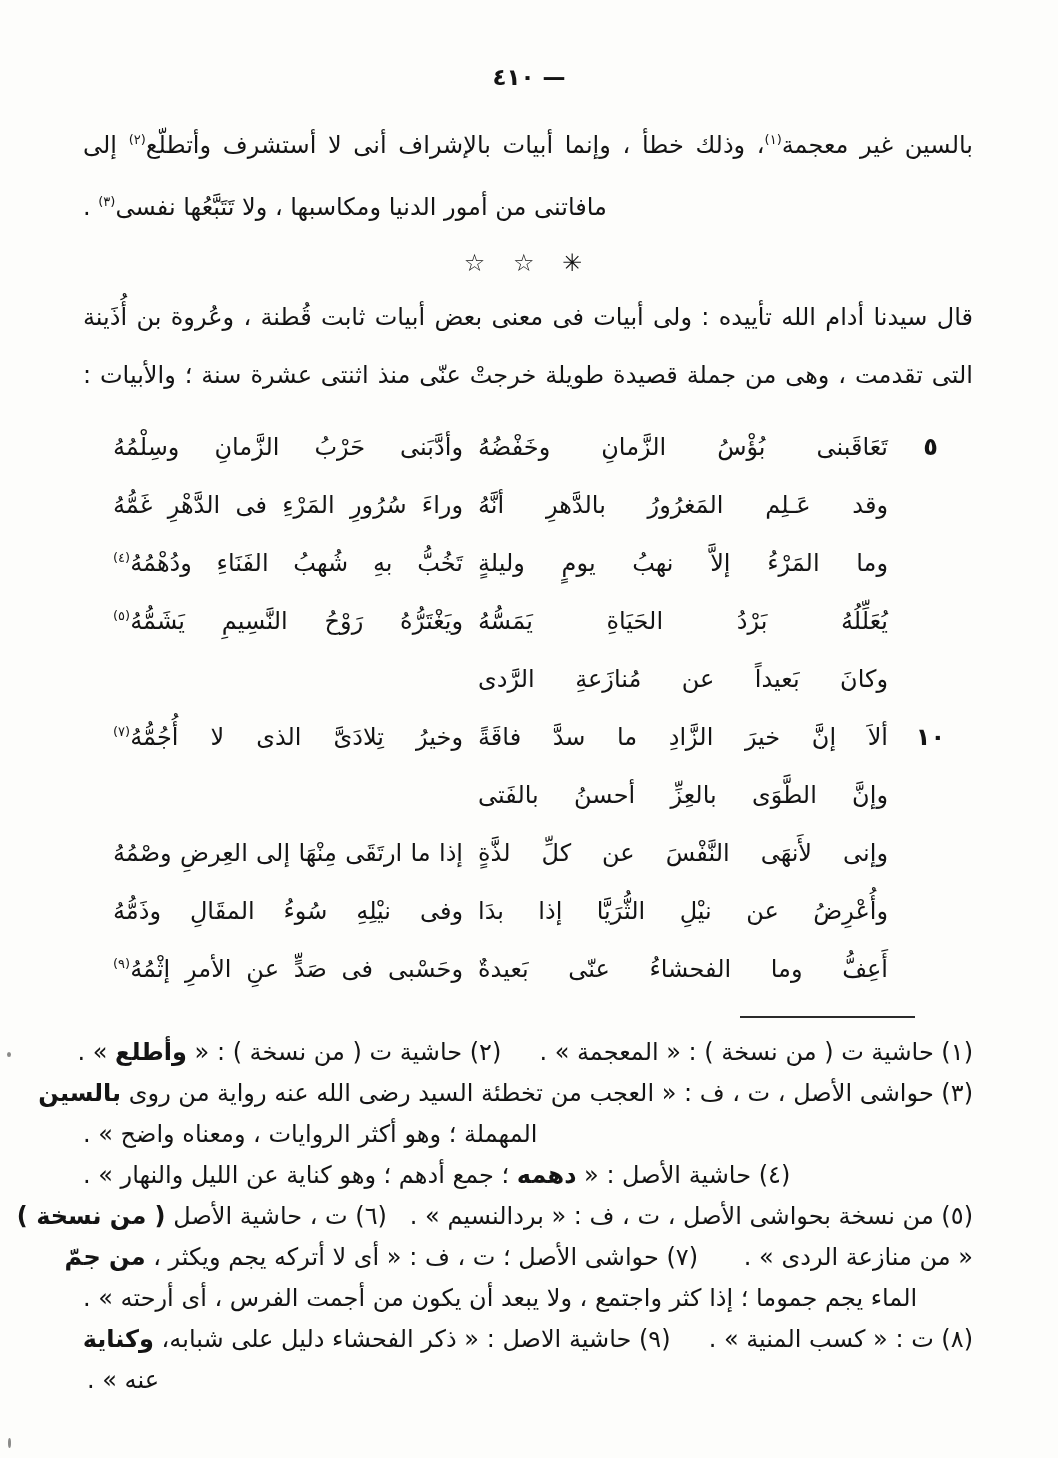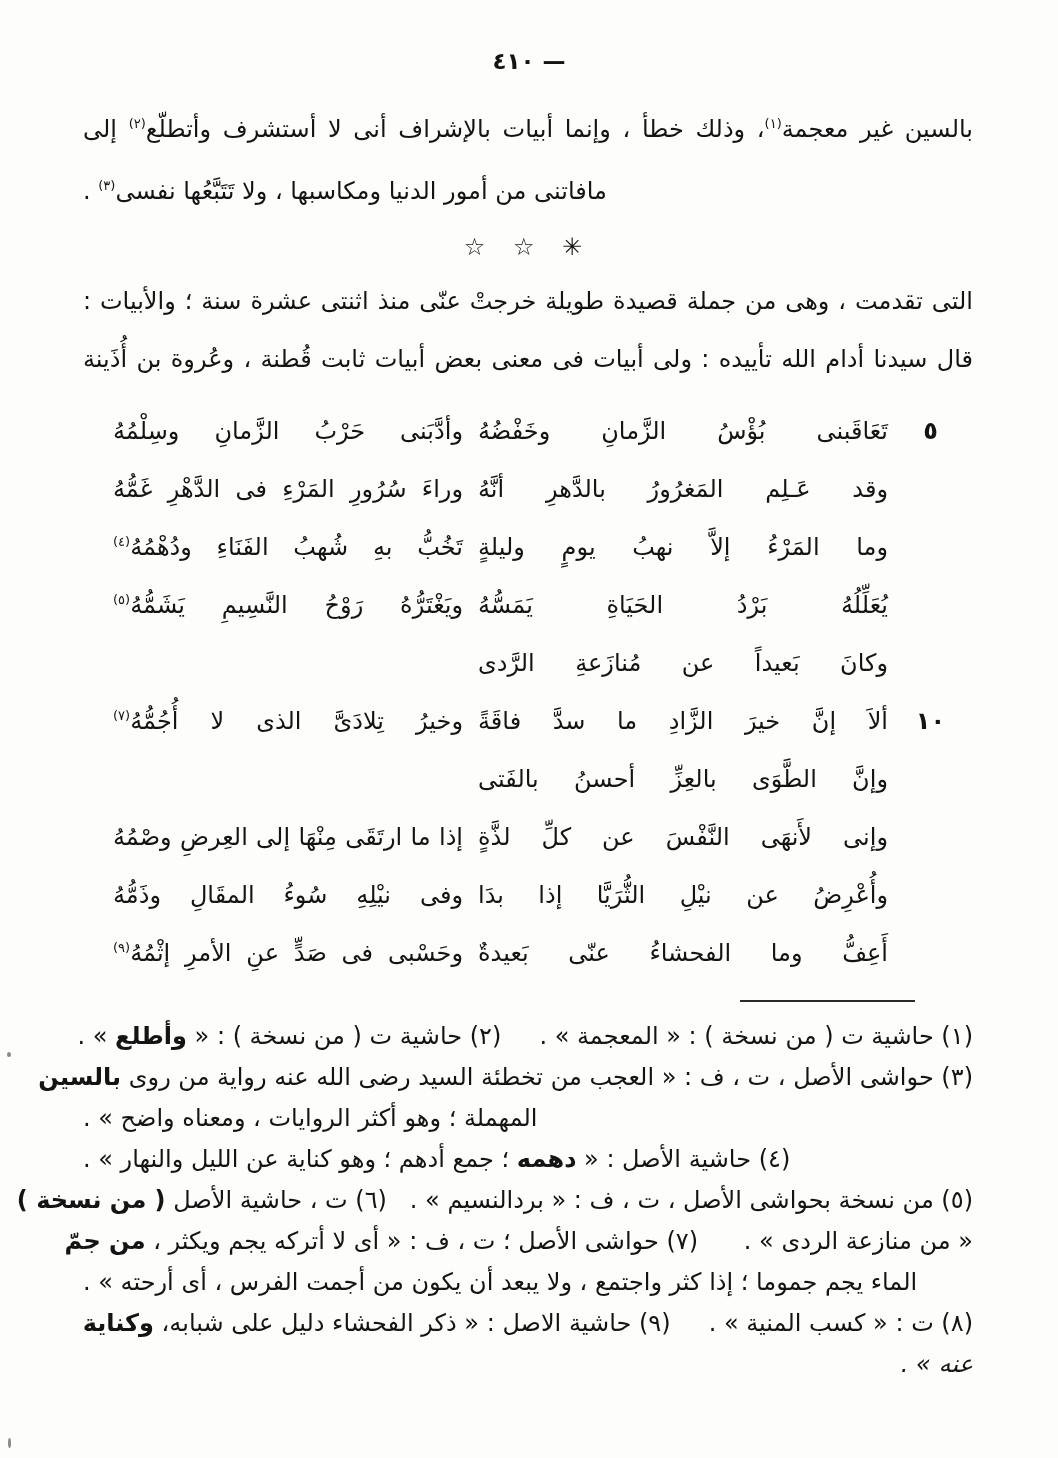--- a/index.html
+++ b/index.html
@@ -10,21 +10,21 @@
     color:#141414;
   }
   .page{
     position:relative;
     width:1058px;height:1458px;
     background:#fdfdfb;
     overflow:hidden;
     direction:rtl;
   }
   .pagenum{
-    padding-top:48px;
+    padding-top:64px;
     text-align:center;
     font-size:23px;
     font-weight:bold;
     letter-spacing:2px;
   }
   .content{margin:0 85px 0 83px;}
   .p-line{
     font-size:24px;
     line-height:62px;
     white-space:nowrap;
@@ -72,21 +72,21 @@
     height:2px;
     background:#2a2a2a;
     width:175px;
     margin:18px 58px 0 auto;
   }
   .fn{margin-top:14px;}
   .fn .p-line{
     font-size:24px;
     line-height:41px;
   }
-  .fn-end{text-align:right;padding-left:4px;font-style:italic;}
+  .fn-end{text-align:left;padding-left:4px;}
   .speck{
     position:absolute;
     background:#8a8a88;
     border-radius:50%;
   }
   .speck-1{left:7px;top:1052px;width:4px;height:5px;}
   .speck-2{left:8px;top:1438px;width:3px;height:10px;}
 </style>
 </head>
 <body>
@@ -100,22 +100,22 @@
     <div class="intro">
         <div class="p-line stretch"><span>بالسين غير معجمة</span><sup>(١)</sup><span>، وذلك خطأ ، وإنما أبيات بالإشراف أنى لا أستشرف وأتطلّع</span><sup>(٢)</sup><span> إلى</span></div>
         <div class="p-line ind-mid"><span>مافاتنى من أمور الدنيا ومكاسبها ، ولا تَتَبَّعُها نفسى</span><sup>(٣)</sup><span> .</span></div>
       </div>
 
     <div class="stars">
       <span>✳ ☆ ☆</span>
     </div>
 
     <div class="preamble">
+        <div class="p-line stretch"><span>قال سيدنا أدام الله تأييده : ولى أبيات فى معنى بعض أبيات ثابت قُطنة ، وعُروة بن أُذَينة</span></div>
         <div class="p-line stretch"><span>التى تقدمت ، وهى من جملة قصيدة طويلة خرجتْ عنّى منذ اثنتى عشرة سنة ؛ والأبيات :</span></div>
-        <div class="p-line stretch"><span>قال سيدنا أدام الله تأييده : ولى أبيات فى معنى بعض أبيات ثابت قُطنة ، وعُروة بن أُذَينة</span></div>
       </div>
 
     <div class="poem">
         <div class="verse">
           <span class="vnum">٥</span>
           <div class="hemi hemi-r">تَعَاقَبنى بُؤْسُ الزَّمانِ وخَفْضُهُ</div>
           <div class="vgap"></div>
           <div class="hemi hemi-l vnote"><span>وأدَّبَنى حَرْبُ الزَّمانِ وسِلْمُهُ</span></div>
         </div>
         <div class="verse">

